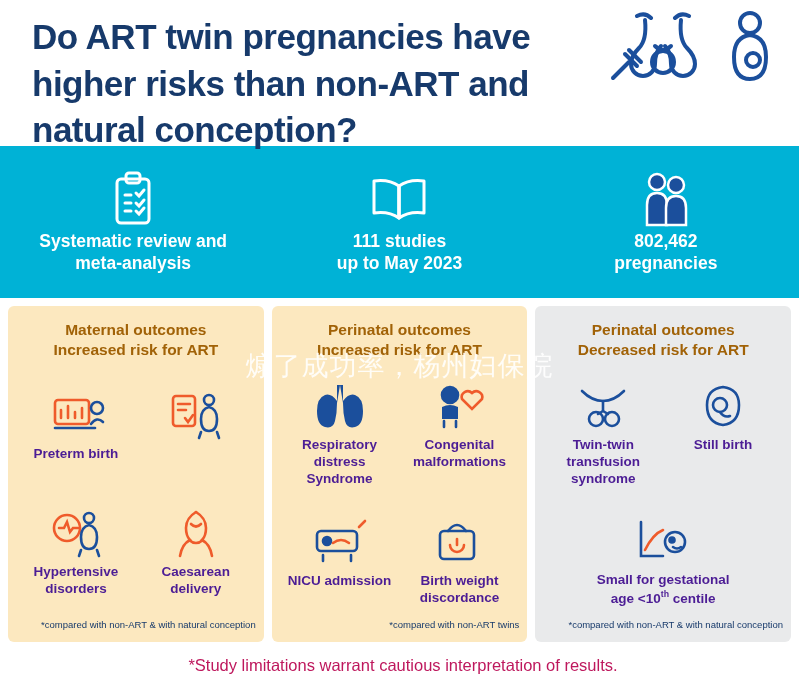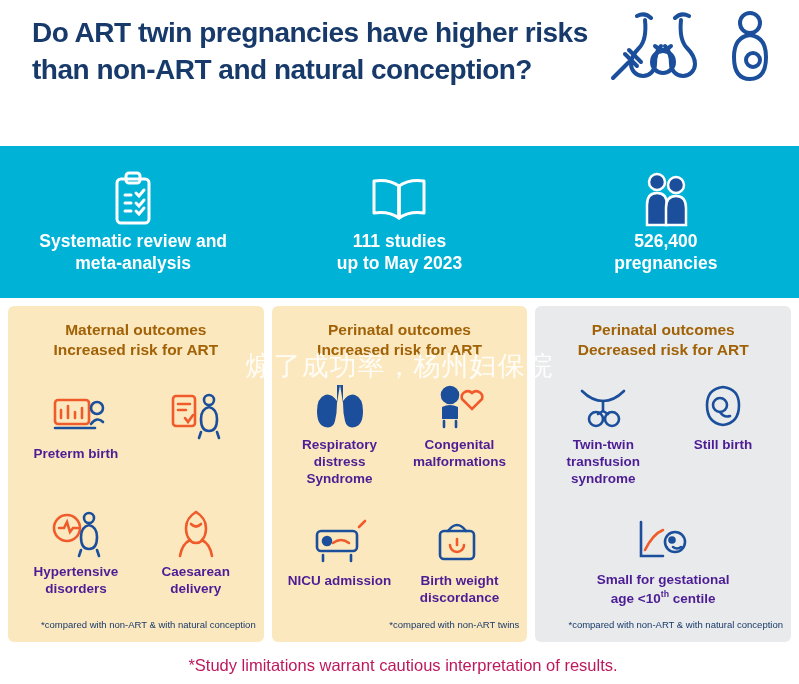--- a/index.html
+++ b/index.html
@@ -10,21 +10,21 @@
     overflow:hidden;
     position:relative;
   }
   .title-band{
     position:relative;
     height:146px;
     padding:14px 20px 0 32px;
     box-sizing:border-box;
   }
   .title-text{
-    font-size:28px;
+    font-size:35px;
     line-height:1.33;
     font-weight:bold;
     color:#173a6b;
     letter-spacing:-0.5px;
     max-width:580px;
   }
   .title-icons{
     position:absolute;
     right:18px;
     top:10px;
@@ -205,21 +205,21 @@
     <span class="ico">
       <svg width="58" height="58" viewBox="0 0 58 58">
         <g fill="#1b4f9c" stroke="#ffffff" stroke-width="2.5">
           <circle cx="20" cy="11" r="8"></circle>
           <path d="M20 22 q-10 0 -10 12 v20 h20 v-20 q0 -12 -10 -12z"></path>
           <circle cx="39" cy="14" r="8"></circle>
           <path d="M39 25 q-10 0 -10 12 v17 h20 v-17 q0 -12 -10 -12z"></path>
         </g>
       </svg>
     </span>
-    <span class="lbl">526,400
+    <span class="lbl">802,462
 pregnancies</span>
   </div>
 </div>
 
 <div class="cards">
 
   <div class="card yellow">
     <div class="card-head">Maternal outcomes
 Increased risk for ART</div>
     <div class="grid">

